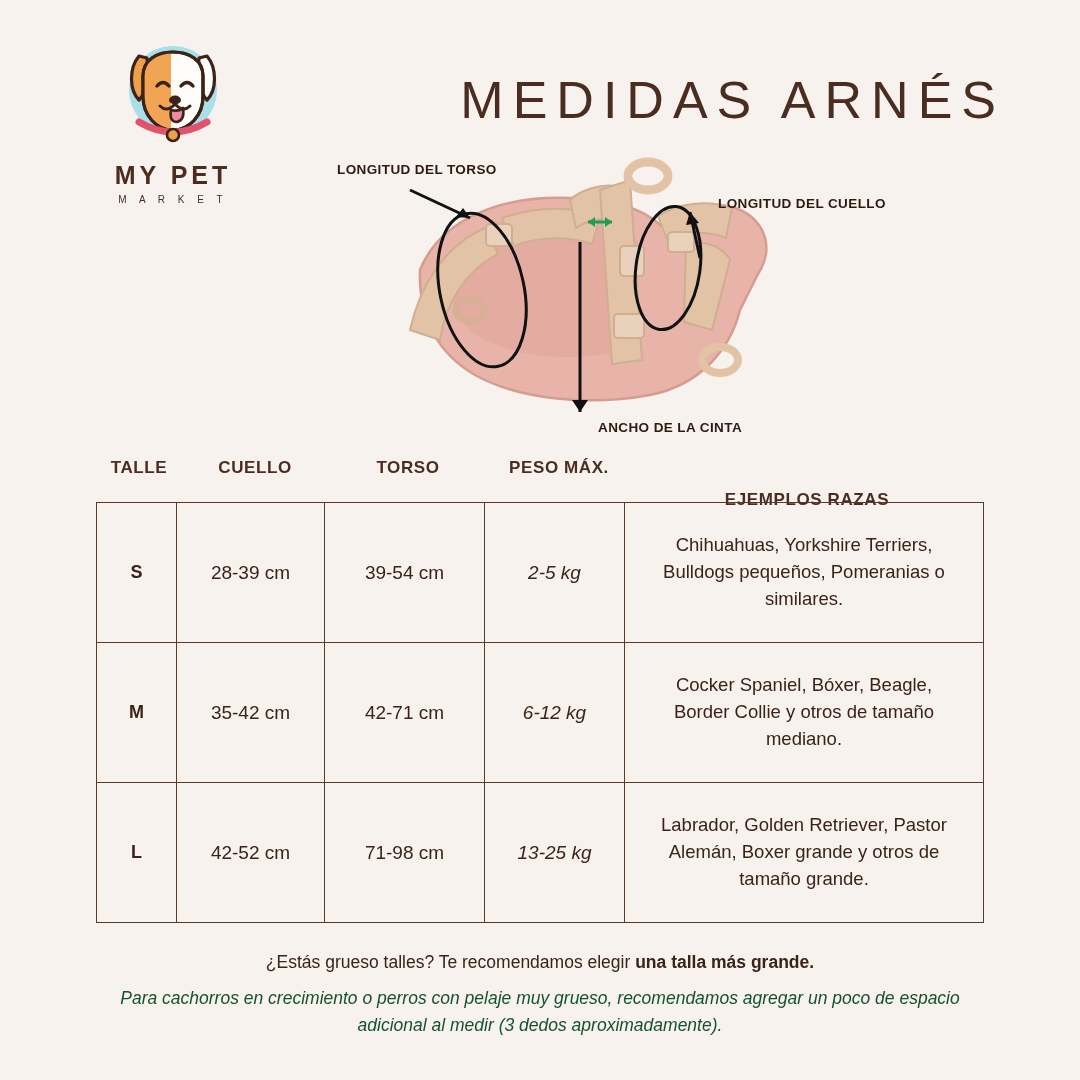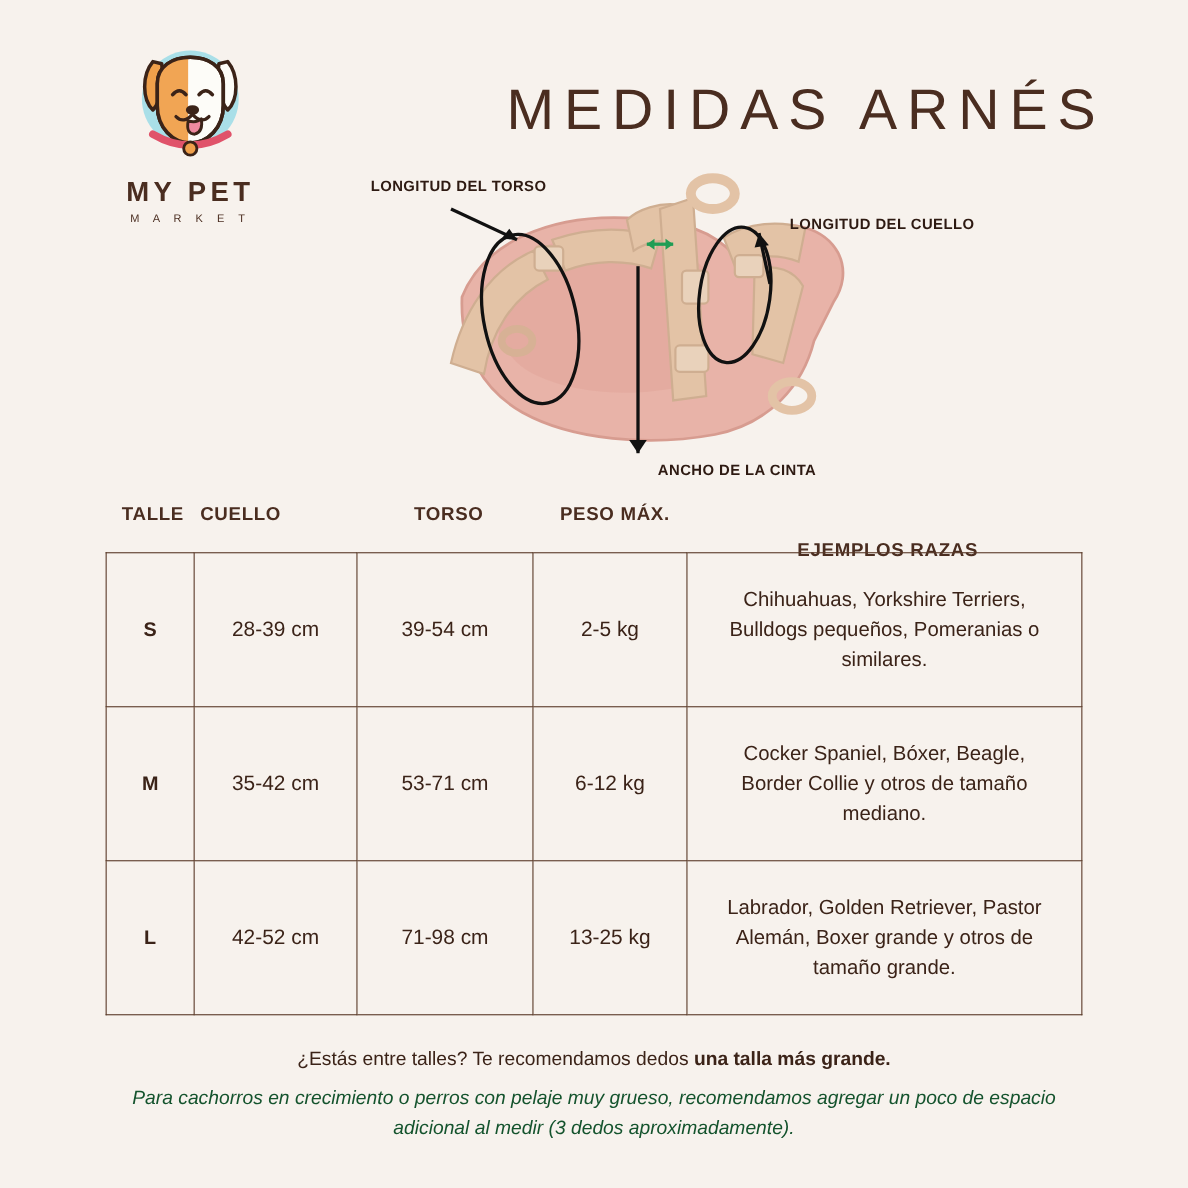--- a/index.html
+++ b/index.html
@@ -78,21 +78,21 @@
     position: absolute;
     left: 96px; top: 458px;
     width: 888px;
     display: flex;
     font-size: 17px;
     font-weight: bold;
     letter-spacing: 0.6px;
     color: #4a2d20;
   }
   .table-head .c0 { width: 86px; text-align: center; }
-  .table-head .c1 { width: 146px; }
+  .table-head .c1 { width: 146px; text-align: center; }
   .table-head .c2 { width: 160px; text-align: center; }
   .table-head .c3 { width: 142px; text-align: center; }
   .table-head .c4 { flex: 1; text-align: center; margin-top: 32px; }
 
   table.sizes {
     position: absolute;
     left: 96px; top: 502px;
     width: 888px;
     border-collapse: collapse;
     background: transparent;
@@ -106,21 +106,21 @@
     color: #3b2318;
     line-height: 1.45;
   }
   table.sizes td.size {
     width: 80px;
     font-weight: bold;
     font-size: 18px;
   }
   table.sizes td.neck { width: 148px; }
   table.sizes td.torso { width: 160px; }
-  table.sizes td.weight { width: 140px; }
+  table.sizes td.weight { width: 140px; font-style: italic; }
   table.sizes td.breeds {
     padding: 12px 26px;
     font-size: 18.5px;
   }
   table.sizes tr { height: 140px; }
 
   
   .footer {
     position: absolute;
     left: 96px; top: 952px;
@@ -240,34 +240,34 @@
       <tr>
         <td class="size">S</td>
         <td class="neck">28-39 cm</td>
         <td class="torso">39-54 cm</td>
         <td class="weight">2-5 kg</td>
         <td class="breeds">Chihuahuas, Yorkshire Terriers, Bulldogs pequeños, Pomeranias o similares.</td>
       </tr>
       <tr>
         <td class="size">M</td>
         <td class="neck">35-42 cm</td>
-        <td class="torso">53-71 cm</td>
+        <td class="torso">42-71 cm</td>
         <td class="weight">6-12 kg</td>
         <td class="breeds">Cocker Spaniel, Bóxer, Beagle, Border Collie y otros de tamaño mediano.</td>
       </tr>
       <tr>
         <td class="size">L</td>
         <td class="neck">42-52 cm</td>
         <td class="torso">71-98 cm</td>
         <td class="weight">13-25 kg</td>
         <td class="breeds">Labrador, Golden Retriever, Pastor Alemán, Boxer grande y otros de tamaño grande.</td>
       </tr>
     </tbody>
   </table>
 
   <div class="footer">
     <div class="foot-1">
-      <span>¿Estás entre talles? Te recomendamos dedos </span><b>una talla más grande.</b>
+      <span>¿Estás grueso talles? Te recomendamos elegir </span><b>una talla más grande.</b>
     </div>
     <div class="foot-2">Para cachorros en crecimiento o perros con pelaje muy grueso, recomendamos agregar un poco de espacio adicional al medir (3 dedos aproximadamente).</div>
   </div>
 
 </div>
 
 </body></html>

